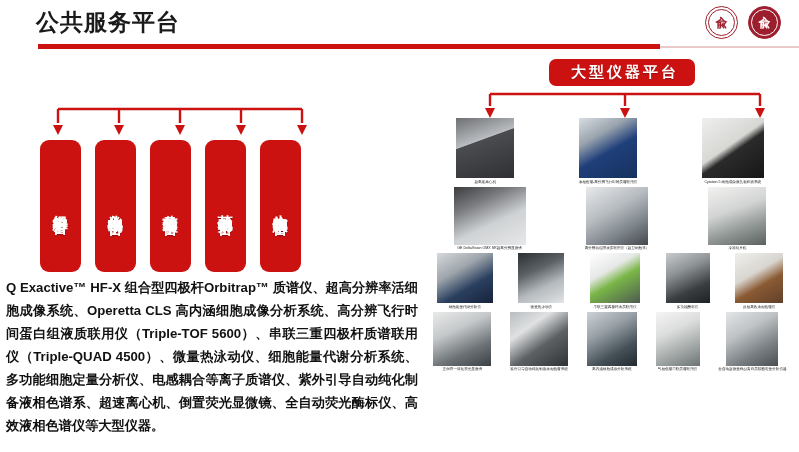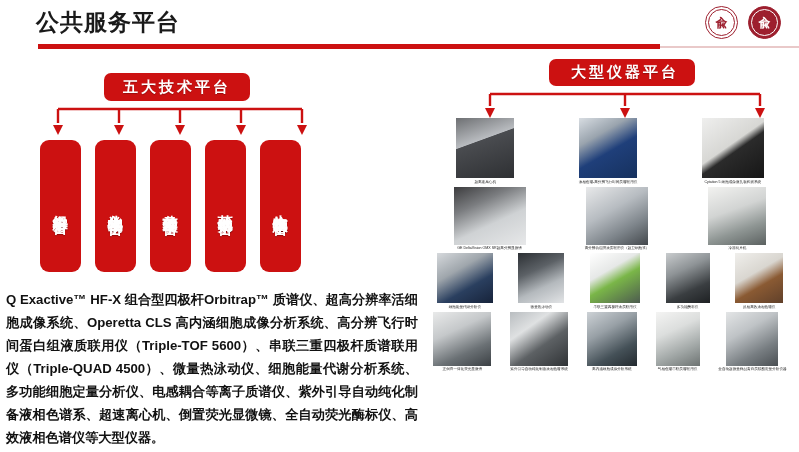--- a/index.html
+++ b/index.html
@@ -73,21 +73,21 @@
     display:flex;align-items:center;justify-content:center;
     font-size:15px;font-weight:bold;line-height:1.02;
     writing-mode:vertical-rl;text-orientation:upright;
     letter-spacing:1px;
     text-shadow:0 1px 1px rgba(0,0,0,.25);
     padding:4px 0;box-sizing:border-box;
   }
 
   
   .desc{
-    position:absolute;left:6px;top:288px;width:412px;
+    position:absolute;left:6px;top:276px;width:412px;
     font-size:13.2px;font-weight:bold;color:#111;
     line-height:23px;letter-spacing:0px;text-align:justify;
   }
 
   
   .grid{position:absolute;left:424px;top:118px;width:372px;}
   .grid-row{display:flex;align-items:flex-end;justify-content:space-around;margin-bottom:2px;}
   .cell{display:flex;flex-direction:column;align-items:center;}
   .photo{
     border:0;background:#cfcfcf;display:block;
@@ -131,21 +131,20 @@
       <div class="ring2"></div>
       <div class="glyph">兪</div>
     </div>
     <div class="seal filled2">
       <div class="ring"></div>
       <div class="ring2"></div>
       <div class="glyph">兪</div>
     </div>
   </div>
 
-  <div class="pill" id="pill-left">五大技术平台</div>
 
   <svg class="conn" id="conn-left" viewBox="0 0 280 40">
     <g stroke="#CC1111" stroke-width="2.4" fill="none">
       <path d="M18 8 H262"></path>
       <path d="M18 8 V22"></path>
         <path d="M79 8 V22"></path>
         <path d="M140 8 V22"></path>
         <path d="M201 8 V22"></path>
         <path d="M262 8 V22"></path>
     </g>

